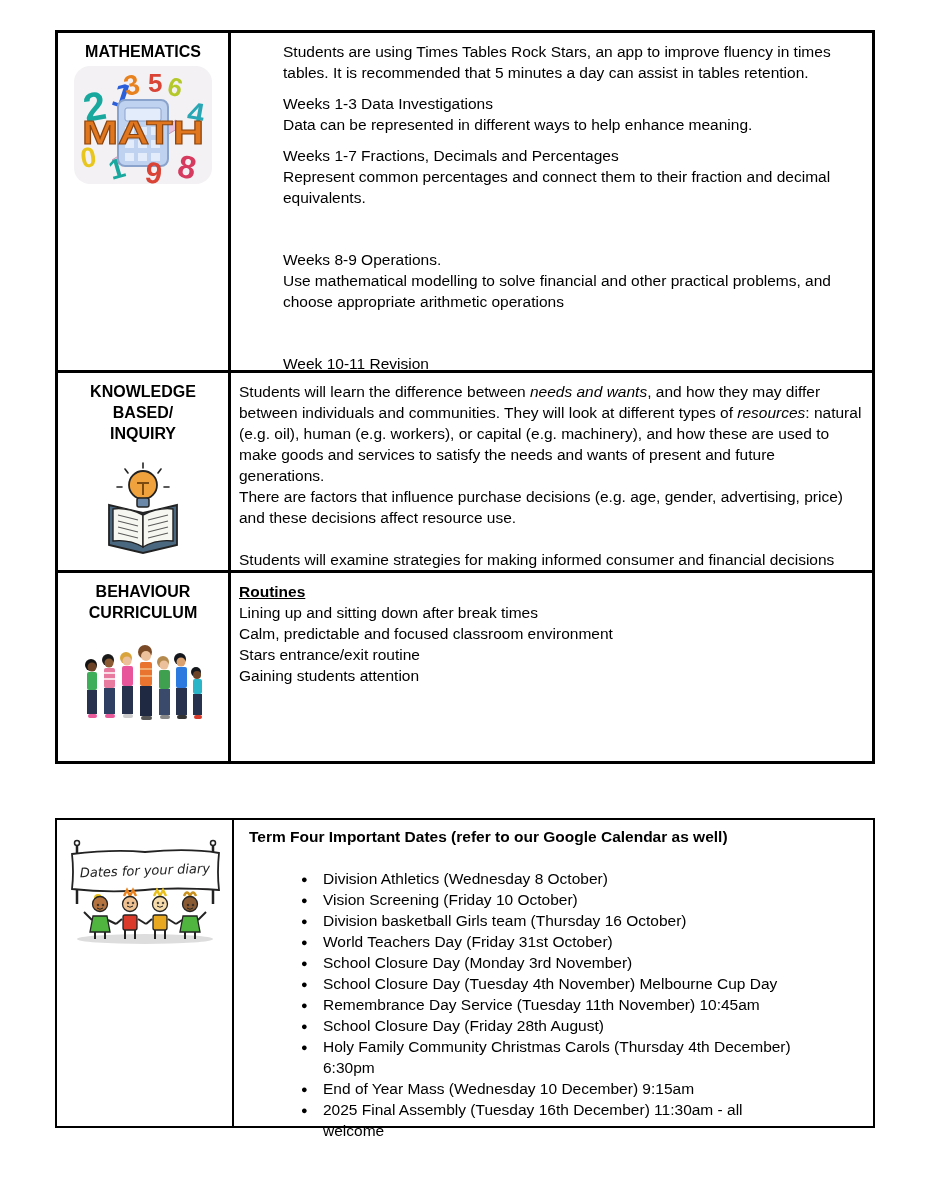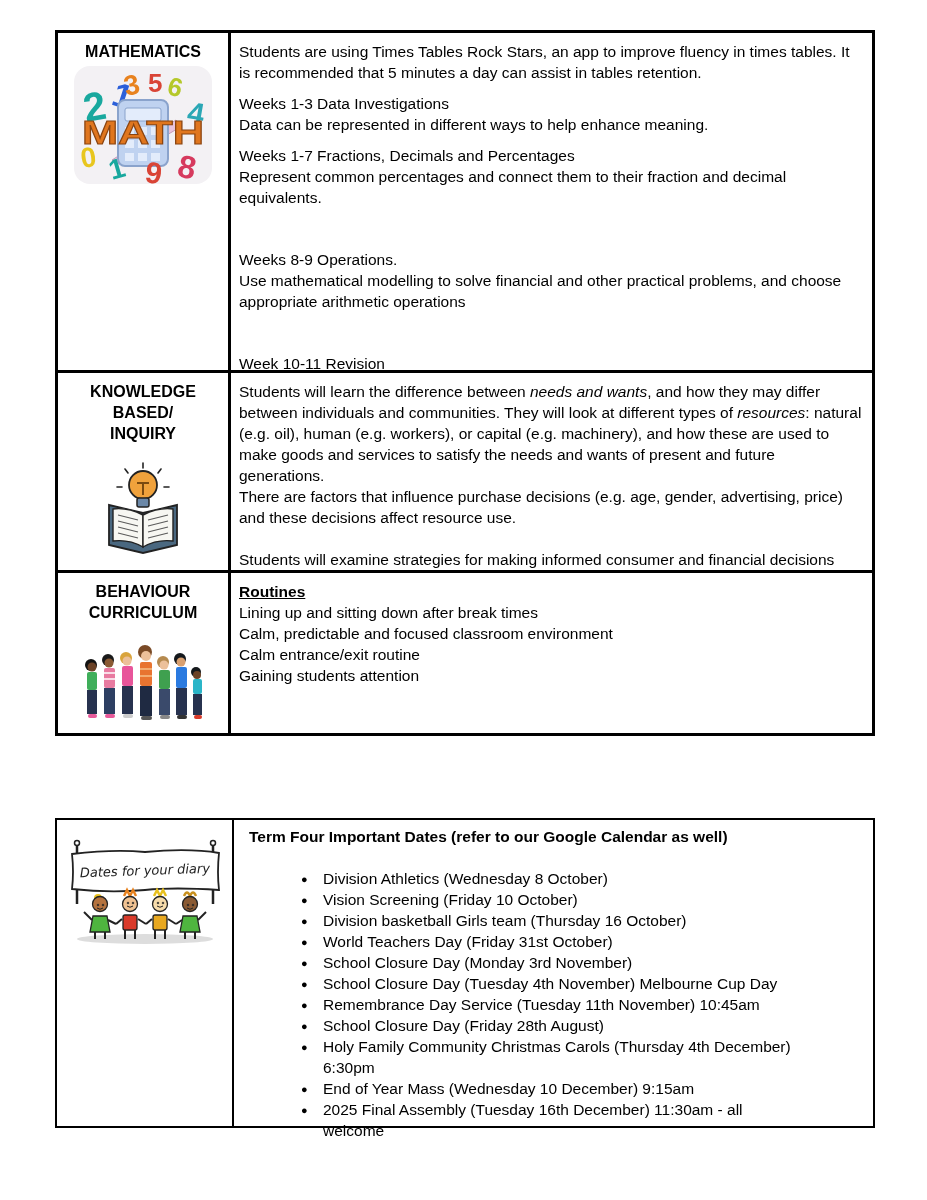--- a/index.html
+++ b/index.html
@@ -5,23 +5,23 @@
   html,body{margin:0;padding:0;}
   body{
     width:927px;height:1200px;background:#ffffff;position:relative;
     font-family:"Liberation Sans",sans-serif;font-size:15.5px;line-height:21px;color:#000;
   }
   .tbl{position:absolute;left:55px;width:820px;box-sizing:border-box;border:3px solid #000;}
   .t1{top:30px;}
   .t2{top:818px;height:310px;border-width:2px;display:flex;}
   .row{display:flex;border-bottom:3px solid #000;box-sizing:border-box;}
   .row:last-child{border-bottom:none;}
-  .r1{height:340px;}
+  .r1{height:340px;gap:44px;}
   .r2{height:200px;}
-  .r3{height:160px;}
+  .r3{height:188px;}
   .cl{width:173px;flex:none;border-right:3px solid #000;box-sizing:border-box;
       text-align:center;padding-top:8px;}
   .cr{flex:1;box-sizing:border-box;padding:8px 10px 8px 8px;overflow:hidden;}
   .hd{font-weight:bold;white-space:pre-line;font-size:16px;}
   .para{white-space:pre-line;margin:0 0 10px 0;min-height:21px;}
   .kp{margin:0;}
   .it{font-style:italic;}
   .bold{font-weight:bold;}
   .spacer{height:21px;}
   .routines{font-weight:bold;text-decoration:underline;}
@@ -181,21 +181,21 @@
            <rect x="112" y="37" width="9" height="15" rx="2" fill="#2ab5c8"></rect>
            <rect x="112" y="52" width="9" height="21" fill="#27324f"></rect>
            <rect x="113" y="73" width="8" height="4" rx="2" fill="#d93a2a"></rect>
           </g>
       </svg>
     </div>
     <div class="cr">
       <div class="routines">Routines</div>
       <div>Lining up and sitting down after break times</div>
       <div>Calm, predictable and focused classroom environment</div>
-      <div>Calm entrance/exit routine</div>
+      <div>Stars entrance/exit routine</div>
       <div>Gaining students attention</div>
     </div>
   </div>
 </div>
 
 <div class="tbl t2">
   <div class="cl2">
     <svg width="162" height="115" viewBox="0 0 162 115">
       <ellipse cx="81" cy="107" rx="68" ry="5" fill="#cfcfcf" opacity="0.7"></ellipse>
       <line x1="13" y1="14" x2="13" y2="72" stroke="#222" stroke-width="2.5"></line>

